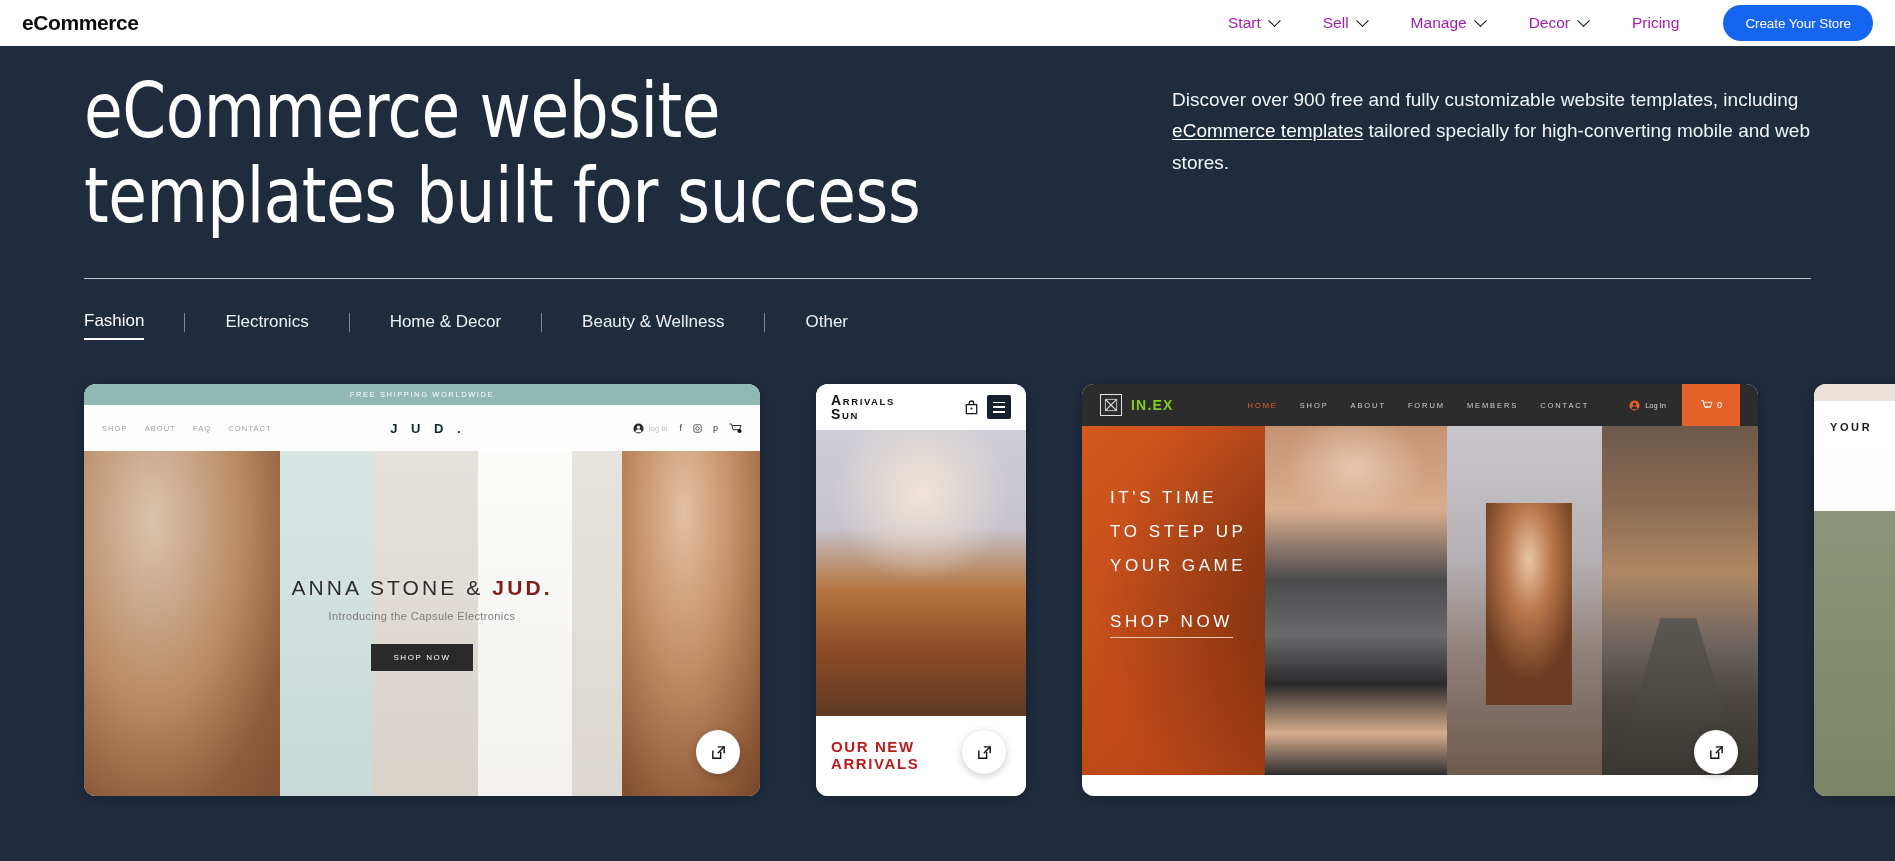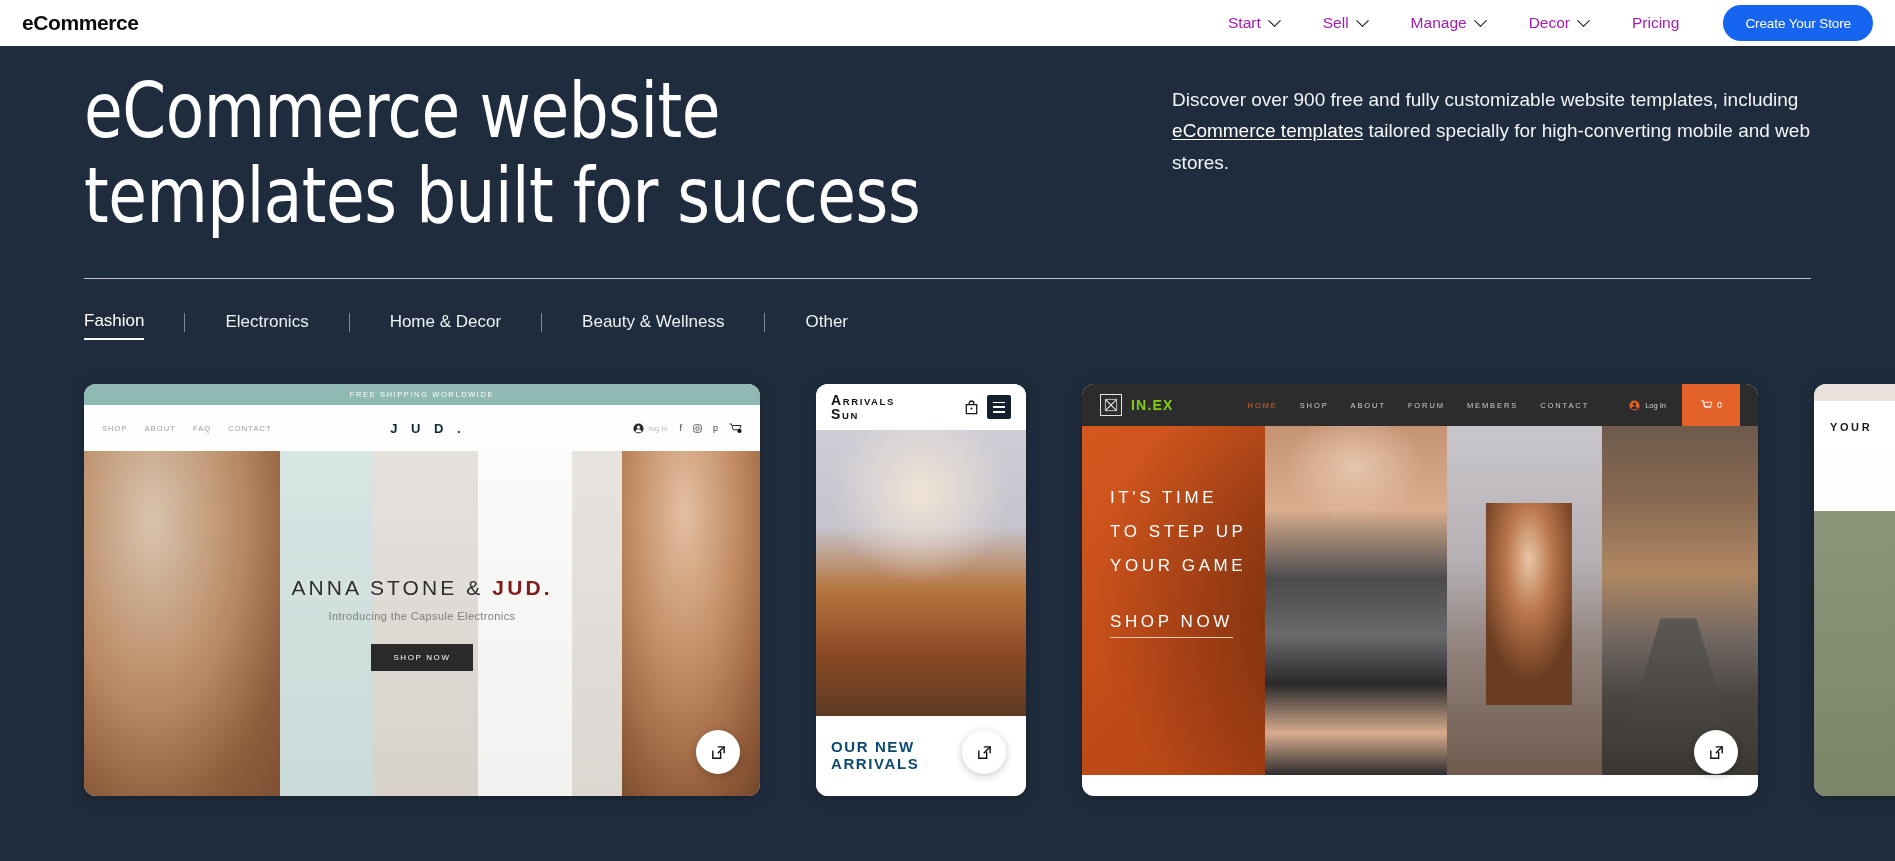--- a/index.html
+++ b/index.html
@@ -215,21 +215,21 @@
   }
   .cs-burger i { display:block; width:12px; height:1.6px; background:#fff; }
   .cs-photo {
     height: 286px;
     background:
       radial-gradient(60% 45% at 50% 22%, #f0e4d6 0%, rgba(240,228,214,0) 70%),
       linear-gradient(180deg,#cfcdd6 0%,#c6c3cd 34%,#b5753f 56%,#8b4a25 78%,#5d3a24 100%);
     position:relative;
   }
   .cs-foot { height:80px; background:#fff; display:flex; align-items:center; padding:0 15px; }
-  .cs-foot-t { font-size:15px; font-weight:800; line-height:1.12; letter-spacing:1.6px; color:#0c4a6e; }
+  .cs-foot-t { font-size:15px; font-weight:800; line-height:1.12; letter-spacing:1.6px; color:#b91c1c; }
 
   
   .ix-nav {
     height:42px; background:#2c2c2c; display:flex; align-items:center; padding:0 18px;
     position:relative;
   }
   .ix-logo-box {
     width:22px;height:22px;border:1.4px solid #e4e4e4;display:flex;
     align-items:center;justify-content:center;margin-right:9px;
   }

